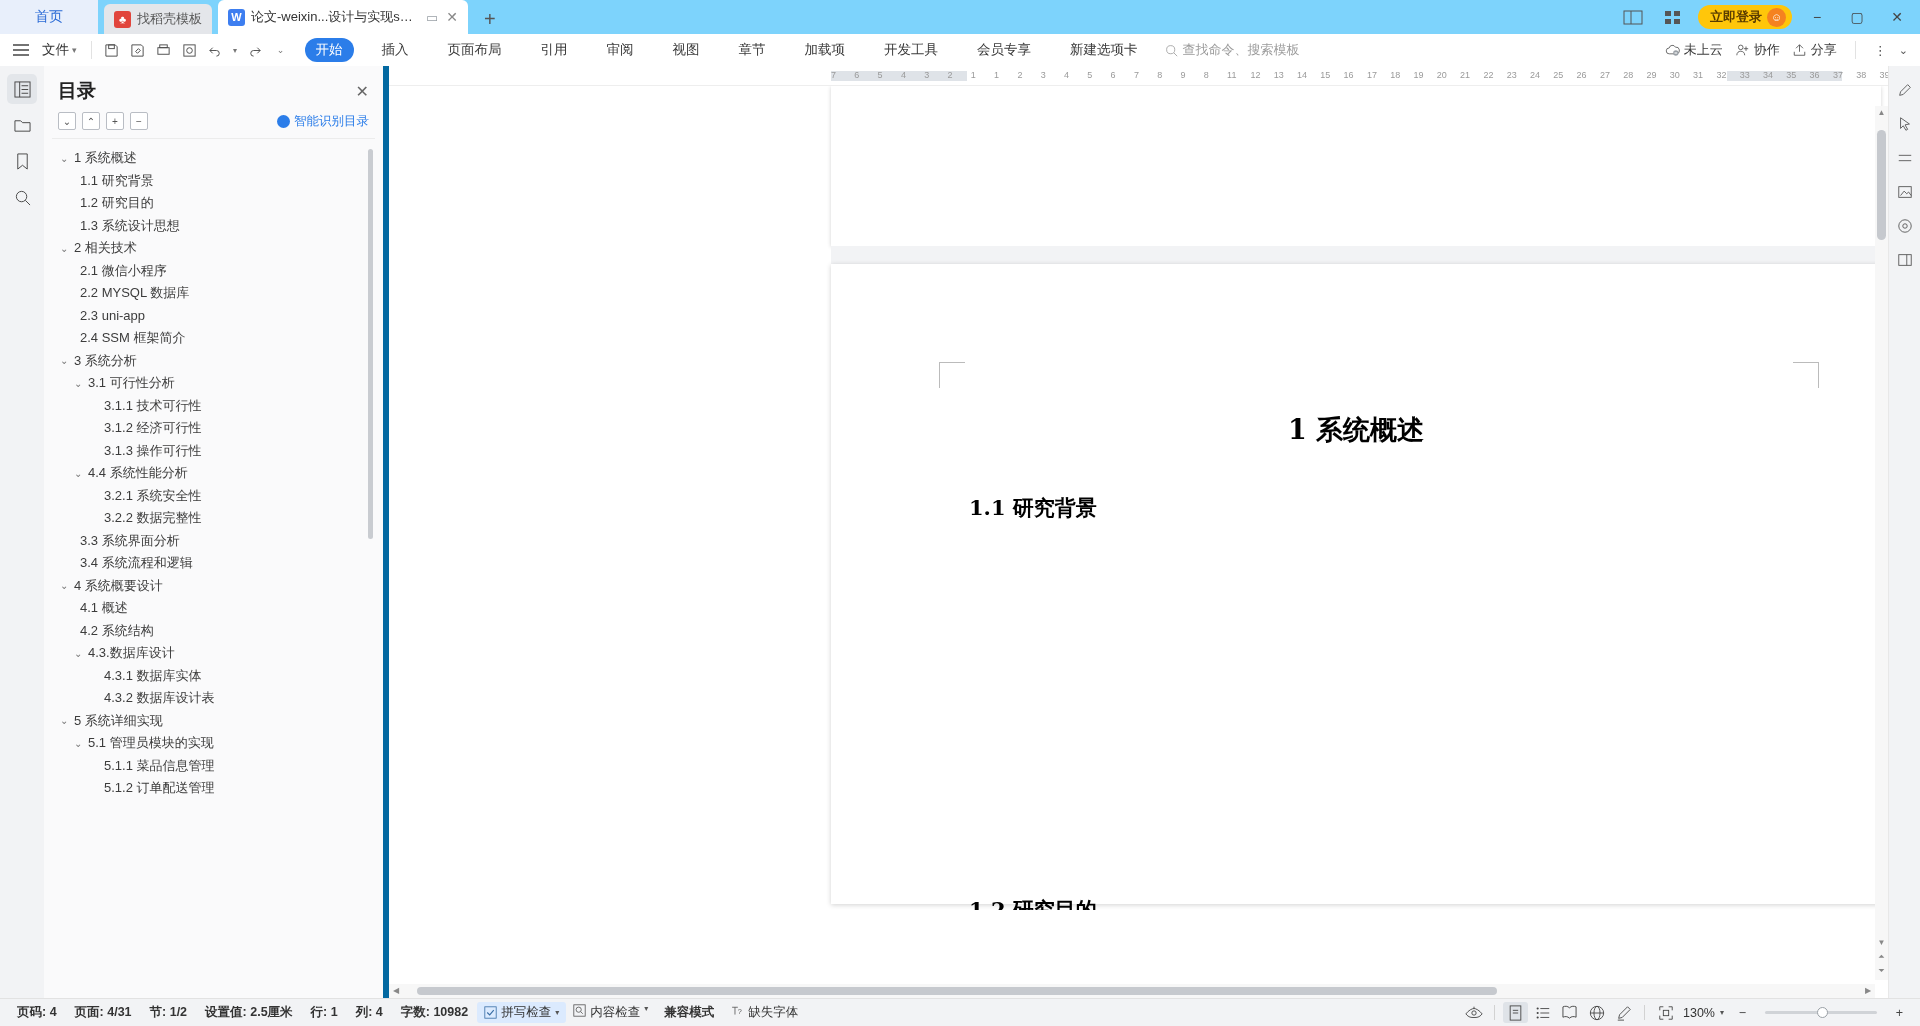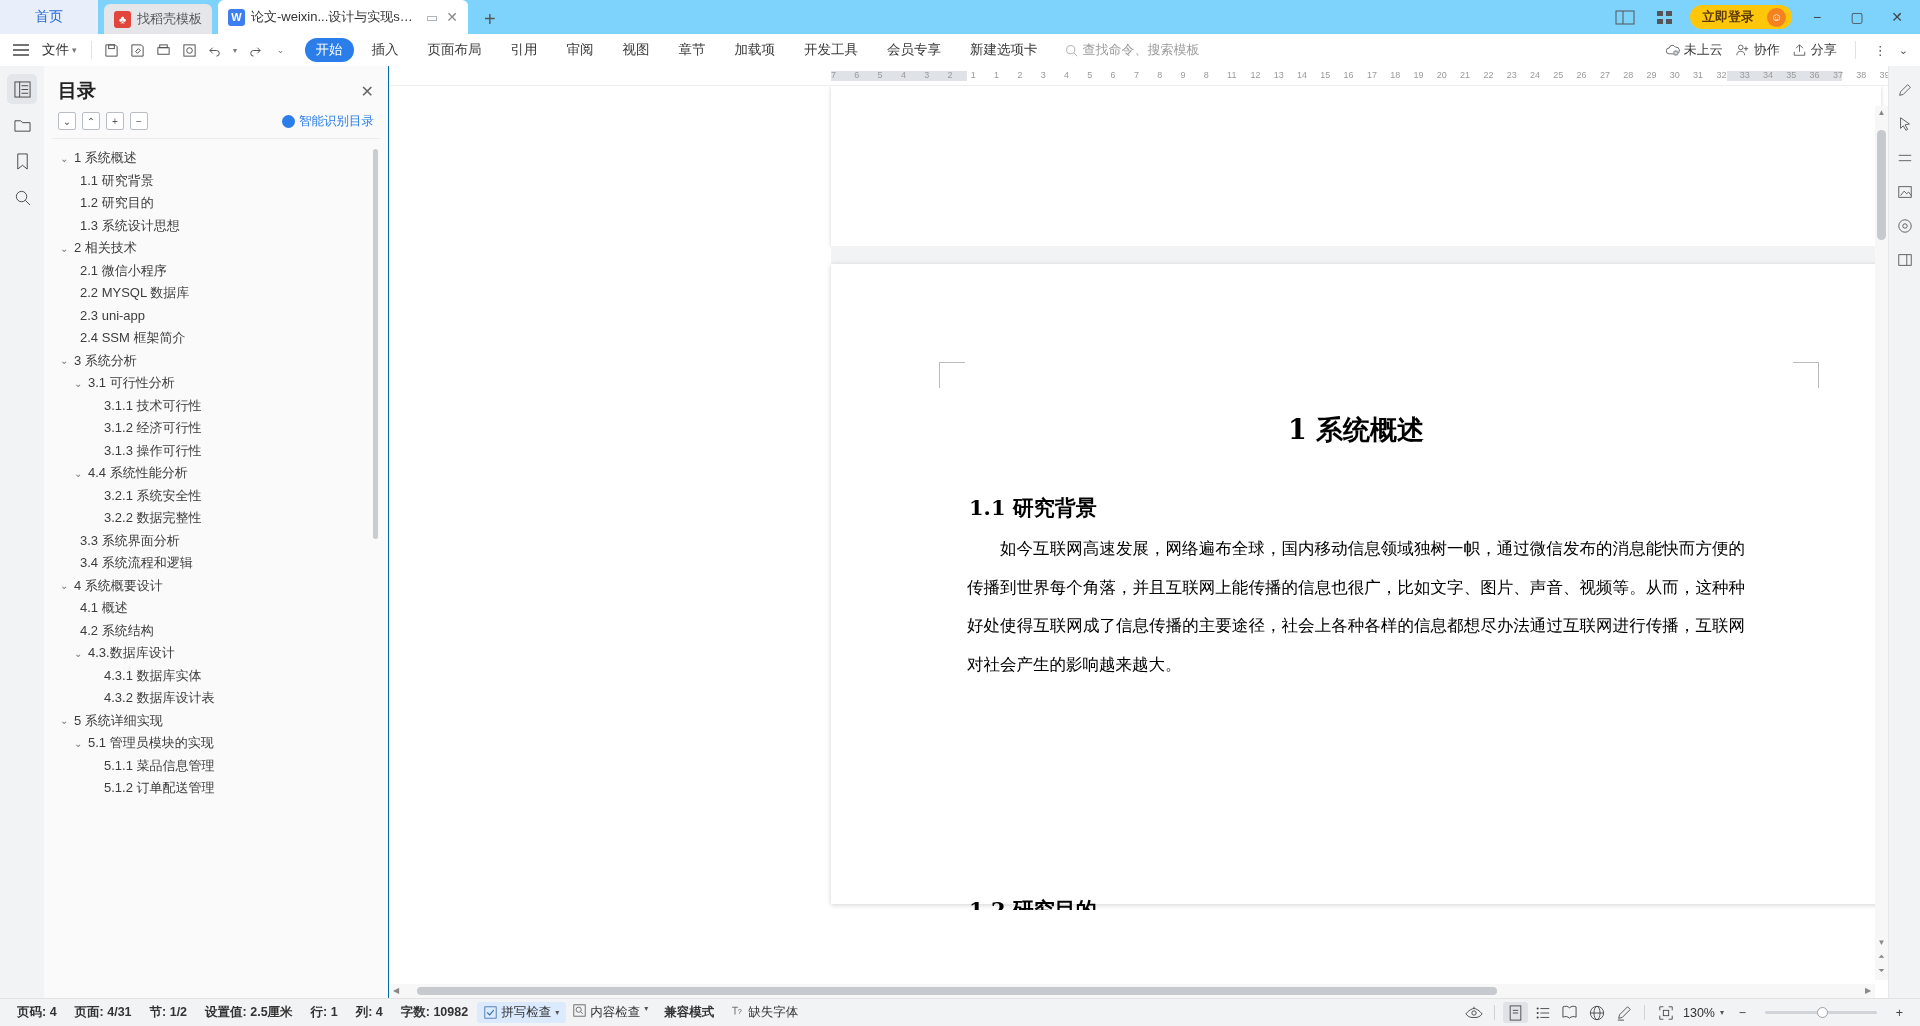--- a/index.html
+++ b/index.html
@@ -34,56 +34,56 @@
   .tb-label { white-space: nowrap; overflow: hidden; text-overflow: ellipsis; }
   .tb-min { color: #9aa0a6; font-size: 13px; margin-left: 4px; }
   .tb-x { color: #888; font-size: 14px; margin-left: 2px; }
   .tb-plus { font-size: 20px; color: #555; padding: 0 14px; line-height: 30px; }
   .tb-right { margin-left: auto; display: flex; align-items: center; gap: 10px;
               padding-right: 8px; height: 34px; }
   .tb-sqbtn { width: 30px; height: 24px; display: flex; align-items: center;
               justify-content: center; color: #555; }
   .login-btn { background: #ffc60a; color: #5a3c00; font-size: 13px;
                height: 24px; border-radius: 12px; display: flex; align-items: center;
-               padding: 0 6px 0 12px; gap: 13px; font-weight: 600; }
+               padding: 0 6px 0 12px; gap: 5px; font-weight: 600; }
   .login-av { width: 19px; height: 19px; border-radius: 50%; background: #f58220;
               display:flex;align-items:center;justify-content:center;color:#fff;font-size:11px;}
   .wbtn { width: 30px; height: 30px; display: flex; align-items: center;
           justify-content: center; color: #444; font-size: 14px; }
 
   
   .ribbon {
     height: 32px; background: #fff; display: flex; align-items: center;
     padding: 0 8px; gap: 2px; font-size: 13.5px; color: #333;
   }
   .rb-ham { width: 26px; display:flex;align-items:center;justify-content:center; }
   .rb-file { display: flex; align-items: center; gap: 3px; padding: 0 6px; }
   .rb-sep { width: 1px; height: 18px; background: #e2e2e2; margin: 0 6px; }
   .qat { display: flex; align-items: center; gap: 2px; }
   .qat-b { width: 24px; height: 24px; display:flex;align-items:center;justify-content:center; color:#4a4a4a;}
-  .rb-tabs { display: flex; align-items: center; gap: 7px; margin-left: 10px; }
+  .rb-tabs { display: flex; align-items: center; gap: 17px; margin-left: 10px; }
   .rb-tab { padding: 3px 11px; border-radius: 12px; color: #3b3b3b; white-space: nowrap; }
   .rb-tab.act { background: #2b7de9; color: #fff; }
   .rb-search { display: flex; align-items: center; gap: 5px; color: #9b9b9b;
                margin-left: 14px; font-size: 13px; }
   .rb-right { margin-left: auto; display: flex; align-items: center; gap: 12px;
               color: #3b3b3b; font-size: 13px; padding-right: 4px;}
   .rb-ritem { display: flex; align-items: center; gap: 4px; text-align: right; }
 
   
   .body { display: flex; height: calc(1026px - 34px - 32px - 28px); }
 
   .leftrail { width: 44px; background: #f2f3f5; padding-top: 8px;
               display: flex; flex-direction: column; align-items: center; gap: 6px; }
   .rail-b { width: 30px; height: 30px; border-radius: 5px; display: flex;
             align-items: center; justify-content: center; color: #555; }
   .rail-b.sel { background: #e3e6ea; }
 
   
-  .toc { width: 345px; background: #fafafb; border-right: 1px solid #0369a1;
+  .toc { width: 345px; background: #fafafb; border-right: 6px solid #0369a1;
          display: flex; flex-direction: column; position: relative; }
   .toc-head { display: flex; align-items: center; padding: 12px 14px 4px 14px; }
   .toc-title { font-size: 19px; color: #222; font-weight: bold; }
   .toc-close { margin-left: auto; color: #666; font-size: 16px; }
   .toc-tools { display: flex; align-items: center; padding: 4px 14px 8px 14px; gap: 6px; }
   .toc-tb { width: 18px; height: 18px; border: 1px solid #b9bdc4; border-radius: 2px;
             display: flex; align-items: center; justify-content: center;
             font-size: 10px; color: #555; background: #fff; }
   .toc-ai { margin-left: auto; display: flex; align-items: center; gap: 4px;
             color: #2b7de9; font-size: 12.5px; }
@@ -533,21 +533,20 @@
       <div class="page-prev"></div>
       <div class="gap"></div>
 
       <div class="page">
         <div class="corner c-tl"></div>
         <div class="corner c-tr"></div>
 
         <div class="h1">1 系统概述</div>
         <div class="h2">1.1 研究背景</div>
 
-        <div class="para">如今互联网高速发展，网络遍布全球，国内移动信息领域独树一帜，通过微信发布的消息能快而方便的传播到世界每个角落，并且互联网上能传播的信息也很广，比如文字、图片、声音、视频等。从而，这种种好处使得互联网成了信息传播的主要途径，社会上各种各样的信息都想尽办法通过互联网进行传播，互联网对社会产生的影响越来越大。</div>
         <div class="h3cut">1.2 研究目的</div>
       </div>
 
       <div class="vscroll">
         <div class="vup" style="top:2px;">▲</div>
         <div class="vthumb"></div>
         <div class="vdn" style="bottom:30px;">▼</div>
         <div class="vdn" style="bottom:16px;">⏶</div>
         <div class="vdn" style="bottom:2px;">⏷</div>
       </div>

